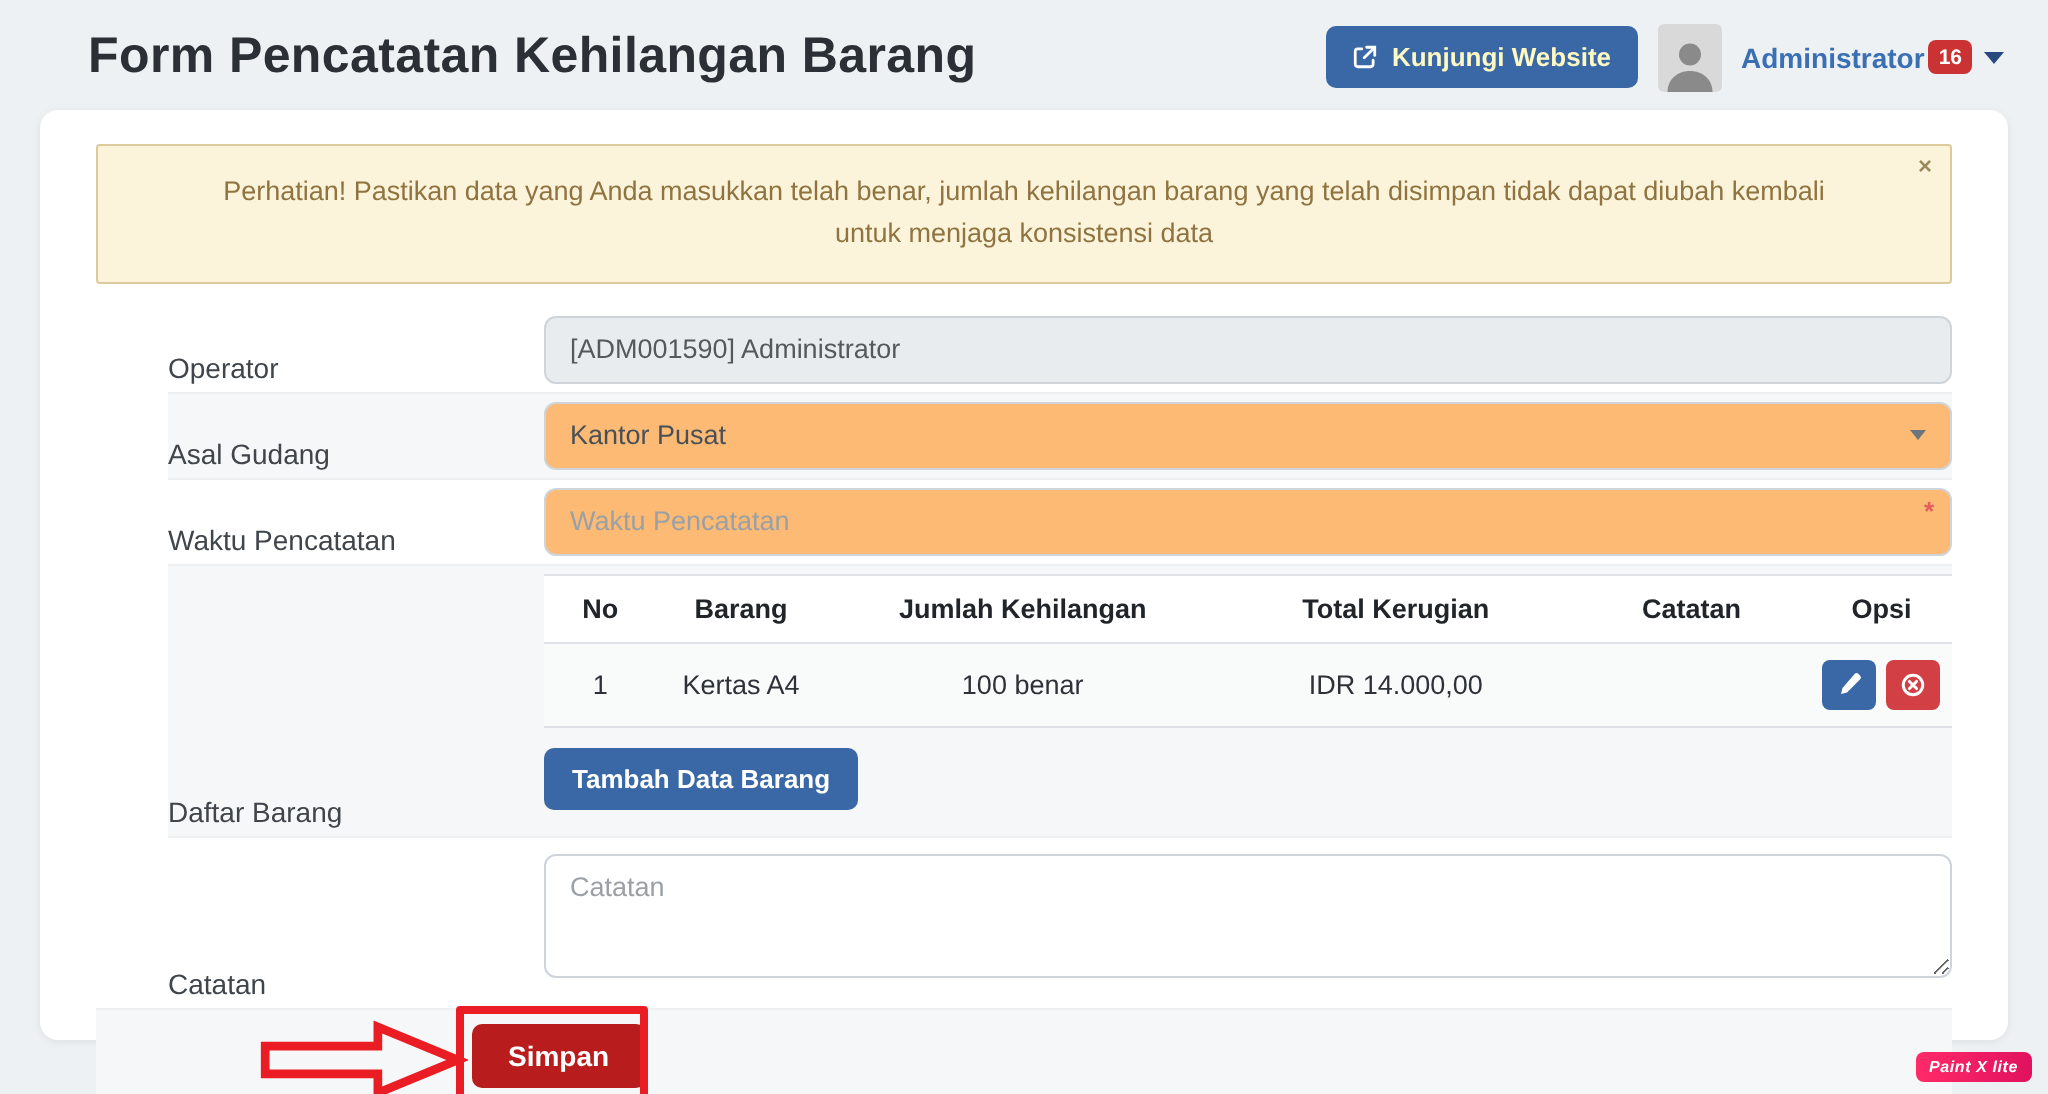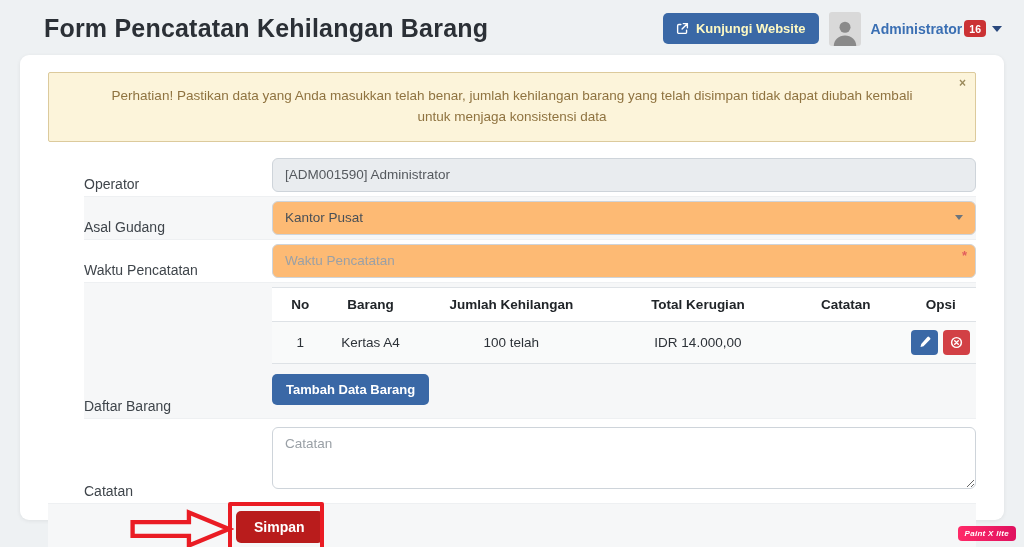--- a/index.html
+++ b/index.html
@@ -197,21 +197,21 @@
             <th class="col-jumlah">Jumlah Kehilangan</th>
             <th class="col-total">Total Kerugian</th>
             <th class="col-catatan">Catatan</th>
             <th class="col-opsi">Opsi</th>
           </tr>
         </thead>
         <tbody>
           <tr>
             <td>1</td>
             <td>Kertas A4</td>
-            <td>100 telah</td>
+            <td>100 benar</td>
             <td>IDR 14.000,00</td>
             <td></td>
             <td>
               <span class="opsi-cell">
                 <button class="mini-btn edit">
                   <svg width="12" height="12" viewBox="0 0 16 16">
                     <path d="M11.2 1.2a1.6 1.6 0 0 1 2.3 0l1.3 1.3a1.6 1.6 0 0 1 0 2.3L6 13.6l-4 1 1-4z" fill="#fff"></path>
                   </svg>
                 </button>
                 <button class="mini-btn del">

